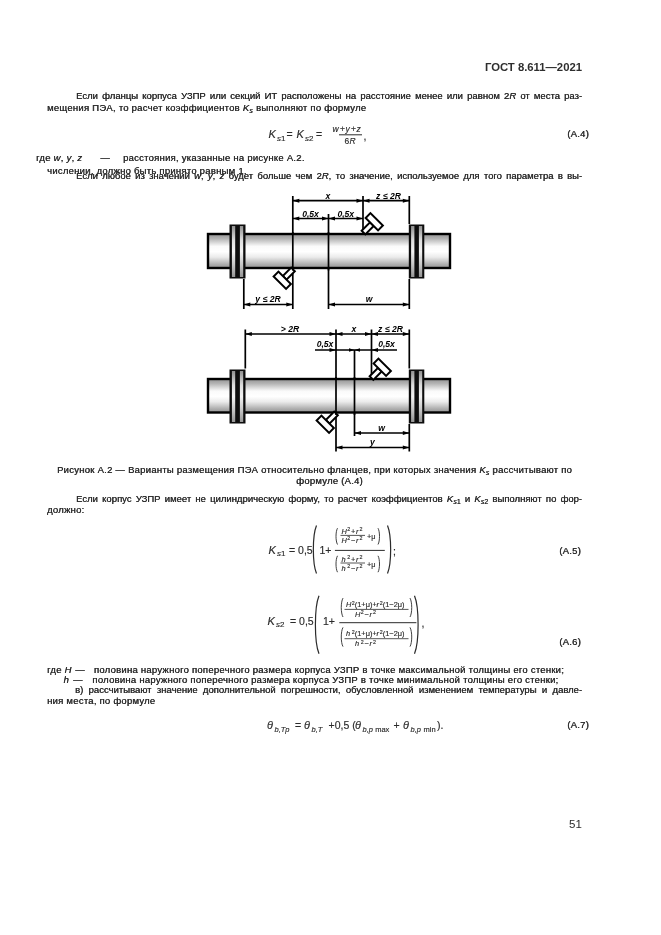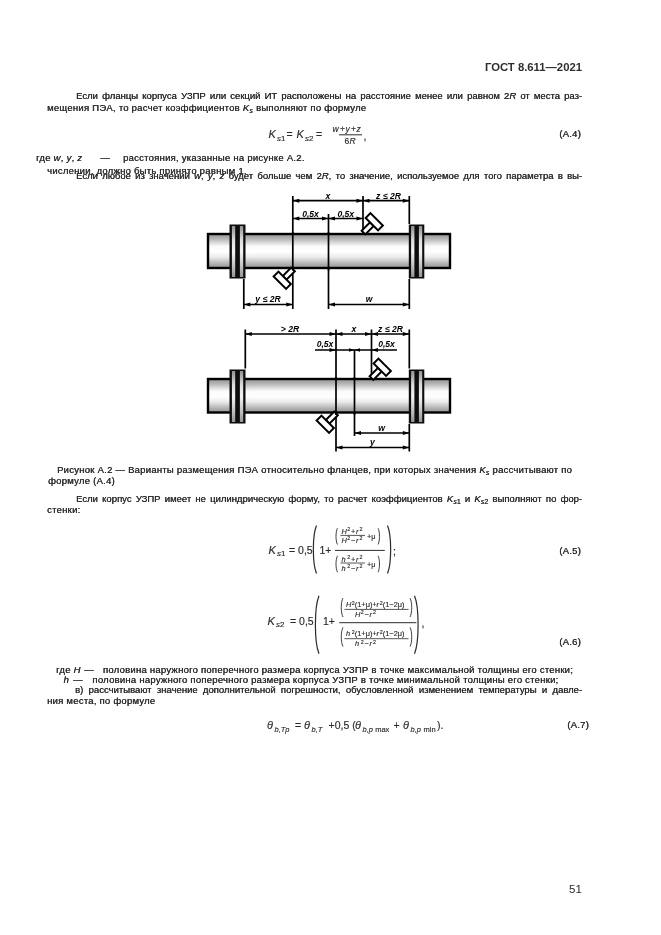--- a/index.html
+++ b/index.html
@@ -33,21 +33,21 @@
   <text x="72.5" y="12" font-size="8.5" font-style="italic">w</text>
     <text x="80" y="12" font-size="8.5">+</text>
     <text x="85.5" y="12" font-size="8.5" font-style="italic">y</text>
     <text x="91" y="12" font-size="8.5">+</text>
     <text x="96.5" y="12" font-size="8.5" font-style="italic">z</text>
   <line x1="79" y1="14.8" x2="102" y2="14.8" stroke="#2b2b2b" stroke-width="1"></line>
   <text x="84.5" y="23.5" font-size="8.5">6</text>
     <text x="89.5" y="23.5" font-size="8.5" font-style="italic">R</text>
   <text x="103.5" y="20" font-size="10.5">,</text>
 </svg>
-<div class="abs t" style="right:80px;top:127.5px">(А.4)</div>
+<div class="abs t" style="right:72px;top:127.5px">(А.4)</div>
 
 <div class="abs t" style="left:36px;top:151.6px">где <i>w</i>, <i>y</i>, <i>z</i><span style="display:inline-block;width:18px"></span>—<span style="display:inline-block;width:13px"></span>расстояния, указанные на рисунке А.2.</div>
 <div class="abs t just" style="left:47px;top:170px;width:535px"><span class="ind"></span>Если любое из значений <i>w</i>, <i>y</i>, <i>z</i> будет больше чем 2<i>R</i>, то значение, используемое для того параметра в вы-</div>
 <div class="abs t" style="left:47px;top:165px;width:535px">числении, должно быть принято равным 1.</div>
 
 <svg class="abs dia" style="left:0;top:185px" width="661" height="272" viewBox="0 0 661 272">
 <defs>
 <linearGradient id="gp" x1="0" y1="0" x2="0" y2="1">
   <stop offset="0" stop-color="#949494"></stop>
   <stop offset="0.13" stop-color="#b2b2b2"></stop>
@@ -174,24 +174,24 @@
 <text x="290" y="146.5" text-anchor="middle">&gt; 2R</text>
 <text x="353.8" y="146.5" text-anchor="middle">x</text>
 <text x="390.5" y="146.5" text-anchor="middle">z ≤ 2R</text>
 <text x="325" y="162.3" text-anchor="middle">0,5x</text>
 <text x="386.5" y="162.3" text-anchor="middle">0,5x</text>
 <text x="381.5" y="245.5" text-anchor="middle">w</text>
 <text x="372.5" y="260" text-anchor="middle">y</text>
 </svg>
 
 <div class="abs t" style="left:47px;top:463.5px;width:535px;text-align:center">Рисунок А.2 — Варианты размещения ПЭА относительно фланцев, при которых значения <i>K<sub>s</sub></i> рассчитывают по</div>
-<div class="abs t" style="left:48px;top:474.5px;width:535px;text-align:left">формуле (А.4)</div>
+<div class="abs t" style="left:62px;top:474.5px;width:535px;text-align:center">формуле (А.4)</div>
 
 <div class="abs t just" style="left:47px;top:493.1px;width:535px"><span class="ind"></span>Если корпус УЗПР имеет не цилиндрическую форму, то расчет коэффициентов <i>K</i><sub><i>s</i>1</sub> и <i>K</i><sub><i>s</i>2</sub> выполняют по фор-</div>
-<div class="abs t" style="left:47px;top:503.6px;width:535px">стенки:</div>
+<div class="abs t" style="left:47px;top:503.6px;width:535px">должно:</div>
 
 <svg class="abs fm" style="left:263px;top:522px" width="140" height="58" viewBox="0 0 140 58">
   <text x="5.5" y="31.5" font-size="11" font-style="italic">K</text>
   <text x="14" y="34" font-size="8" font-style="italic">s</text>
     <text x="18" y="34" font-size="8">1</text>
   <text x="26" y="31.5" font-size="10.5">= 0,5</text>
   <path d="M53.5 3.4 C49.3 13.5 49.3 41.3 53.5 51.4" fill="none" stroke="#2b2b2b" stroke-width="1.2"></path>
   <text x="56.5" y="31.5" font-size="10.5">1+</text>
   <line x1="71.9" y1="28.4" x2="121.8" y2="28.4" stroke="#2b2b2b" stroke-width="1"></line>
 
@@ -265,21 +265,21 @@
     <text x="97.8" y="50.7" font-size="5.3">2</text>
     <text x="101.5" y="53.2" font-size="7.4">−</text>
     <text x="106.5" y="53.2" font-size="7.4" font-style="italic">r</text>
     <text x="109.9" y="50.7" font-size="5.3">2</text>
   <path d="M147 34.4 C149.3 38.3 149.3 49.8 147 53.6" fill="none" stroke="#2b2b2b" stroke-width="0.9"></path>
   <path d="M151.5 2.8 C156.3 14.5 156.3 49 151.5 60.8" fill="none" stroke="#2b2b2b" stroke-width="1.2"></path>
   <text x="158.5" y="34" font-size="10.5">,</text>
 </svg>
 <div class="abs t" style="right:80px;top:636px">(А.6)</div>
 
-<div class="abs t" style="left:56px;top:663.6px">где <i>H</i><span style="display:inline-block;width:3.5px"></span>—<span style="display:inline-block;width:9px"></span>половина наружного поперечного размера корпуса УЗПР в точке максимальной толщины его стенки;</div>
+<div class="abs t" style="left:47px;top:663.6px">где <i>H</i><span style="display:inline-block;width:3.5px"></span>—<span style="display:inline-block;width:9px"></span>половина наружного поперечного размера корпуса УЗПР в точке максимальной толщины его стенки;</div>
 <div class="abs t" style="left:63.5px;top:674px"><i>h</i><span style="display:inline-block;width:4px"></span>—<span style="display:inline-block;width:9.5px"></span>половина наружного поперечного размера корпуса УЗПР в точке минимальной толщины его стенки;</div>
 <div class="abs t just" style="left:47px;top:684.4px;width:535px"><span style="display:inline-block;width:28px"></span>в) рассчитывают значение дополнительной погрешности, обусловленной изменением температуры и давле-</div>
 <div class="abs t" style="left:47px;top:694.8px">ния места, по формуле</div>
 
 <svg class="abs fm" style="left:260px;top:712px" width="200" height="26" viewBox="0 0 200 26">
   <text x="7" y="16.5" font-size="11" font-style="italic">θ</text>
   <text x="14.5" y="19.5" font-size="7.5" font-style="italic">b,Tp</text>
   <text x="35" y="16.5" font-size="10.5">=</text>
   <text x="44" y="16.5" font-size="11" font-style="italic">θ</text>
   <text x="51.5" y="19.5" font-size="7.5" font-style="italic">b,T</text>
@@ -288,13 +288,13 @@
   <text x="102.5" y="19.5" font-size="7.5" font-style="italic">b,p</text>
   <text x="115.2" y="19.5" font-size="7.5">max</text>
   <text x="133.5" y="16.5" font-size="10.5">+</text>
   <text x="143" y="16.5" font-size="11" font-style="italic">θ</text>
   <text x="150.5" y="19.5" font-size="7.5" font-style="italic">b,p</text>
   <text x="163.5" y="19.5" font-size="7.5">min</text>
   <text x="177" y="16.5" font-size="10.5">).</text>
 </svg>
 <div class="abs t" style="right:72px;top:719.2px">(А.7)</div>
 
-<div class="abs" style="left:569px;top:883px;font-size:11.5px;color:#2b2b2b">51</div>
+<div class="abs" style="left:569px;top:818px;font-size:11.5px;color:#2b2b2b">51</div>
 
 </body></html>

